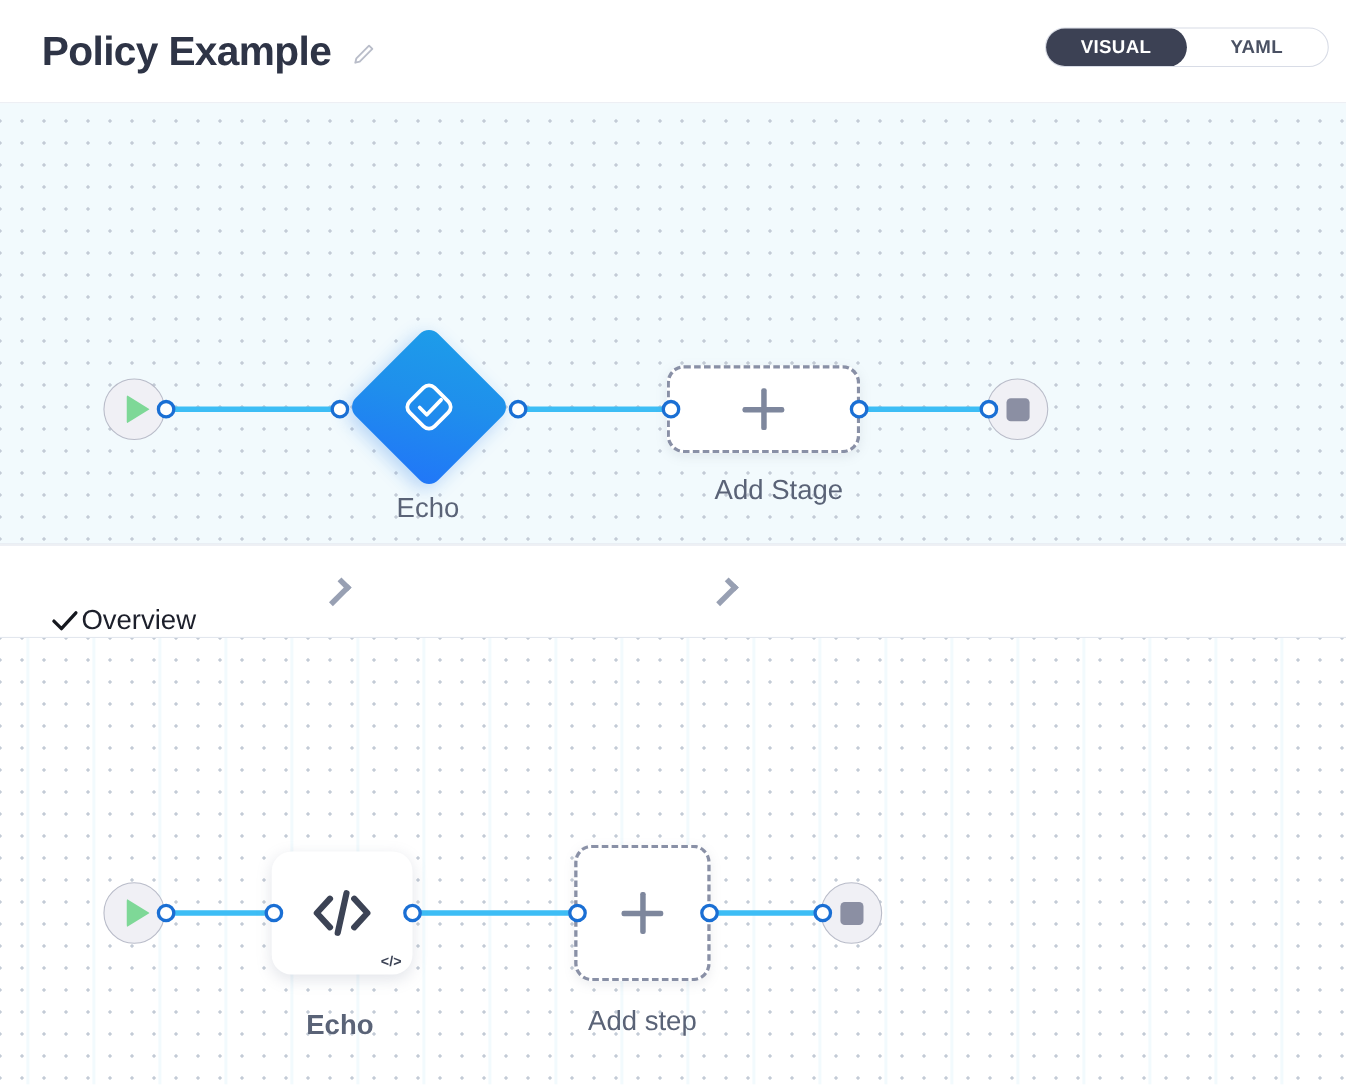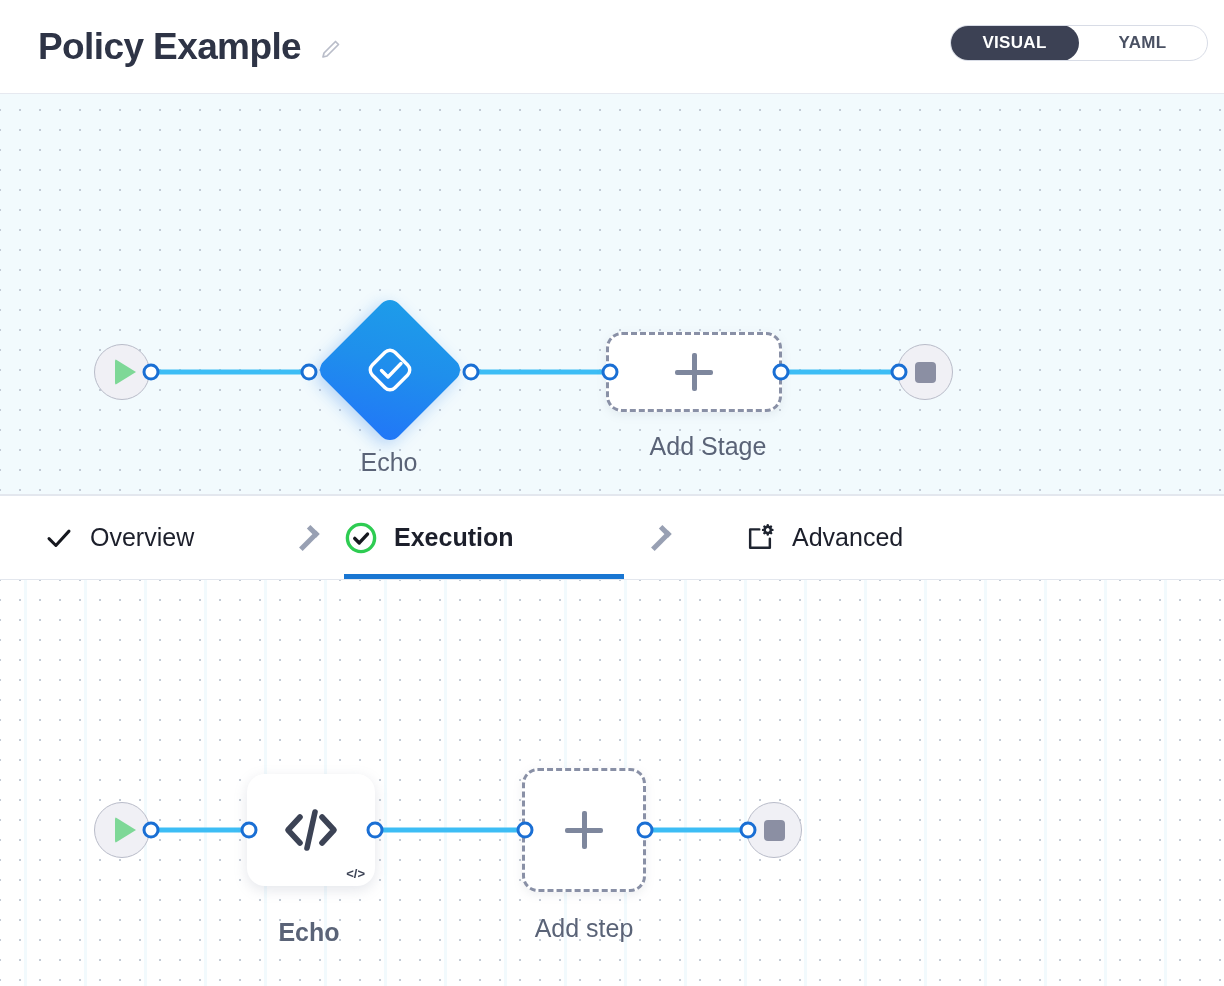--- a/index.html
+++ b/index.html
@@ -198,21 +198,21 @@
   .tabbar {
     position: relative;
     flex: 0 0 85px; height: 85px;
     background: #ffffff;
     border-top: 1px solid #e3e7ee;
     border-bottom: 1px solid #e3e7ee;
     box-sizing: border-box;
   }
   .tab {
     position: absolute; top: 0; height: 100%;
-    display: flex; align-items: center; gap: 16px;
+    display: flex; align-items: flex-end; 
     cursor: pointer; box-sizing: border-box;
   }
   .tab-label {
     font-size: 25px; color: #1c1f2b;
   }
   .tab.active .tab-label { font-weight: bold; }
   .tab.active::after {
     content: ""; position: absolute;
     left: 0; right: 0; bottom: 0; height: 5px;
     background: #1976d2;
@@ -294,41 +294,25 @@
       <svg width="30" height="30" viewBox="0 0 24 24" fill="none" stroke="#16181f" stroke-width="2.4" stroke-linecap="round" stroke-linejoin="round">
         <path d="M4 12.5l5.5 5.5L20 6.5"></path>
       </svg>
       <span class="tab-label">Overview</span>
     </div>
 
     <div class="tab-sep" style="left:300px;">
       <span class="chev"></span>
     </div>
 
-    <div class="tab active" style="left:344px; width:280px;">
-      <svg width="34" height="34" viewBox="0 0 24 24" fill="none">
-        <circle cx="12" cy="12" r="9.6" stroke="#2ecc52" stroke-width="2.4" fill="none"></circle>
-        <path d="M7.6 12.3l3.2 3.2 5.8-6.3" stroke="#16181f" stroke-width="2.4" stroke-linecap="round" stroke-linejoin="round" fill="none"></path>
-      </svg>
-      <span class="tab-label">Execution</span>
-    </div>
 
     <div class="tab-sep" style="left:652px;">
       <span class="chev"></span>
     </div>
 
-    <div class="tab" style="left:744px; width:250px;">
-      <svg width="32" height="32" viewBox="0 0 26 26" fill="none" stroke="#1f2430" stroke-width="2" stroke-linecap="round" stroke-linejoin="round">
-        <path d="M21 13.6V21H5V6h7.4"></path>
-        <circle cx="19.3" cy="6.4" r="2.5"></circle>
-        <path d="M19.3 2.6v1.1M19.3 9.1v1.1M15.5 6.4h1.1M22 6.4h1.1
-                 M16.6 3.7l0.8 0.8M21.2 8.3l0.8 0.8M21.9 3.7l-0.8 0.8M17.4 8.3l-0.8 0.8"></path>
-      </svg>
-      <span class="tab-label">Advanced</span>
-    </div>
   </div>
 
   <div class="canvas canvas-step">
 
     <div class="edge" style="left:151px; top:250px; width:98px;"></div>
     <div class="edge" style="left:375px; top:250px; width:150px;"></div>
     <div class="edge" style="left:645px; top:250px; width:103px;"></div>
 
     <div class="terminal" style="left:122px; top:250px;">
       <div class="play-tri"></div>

